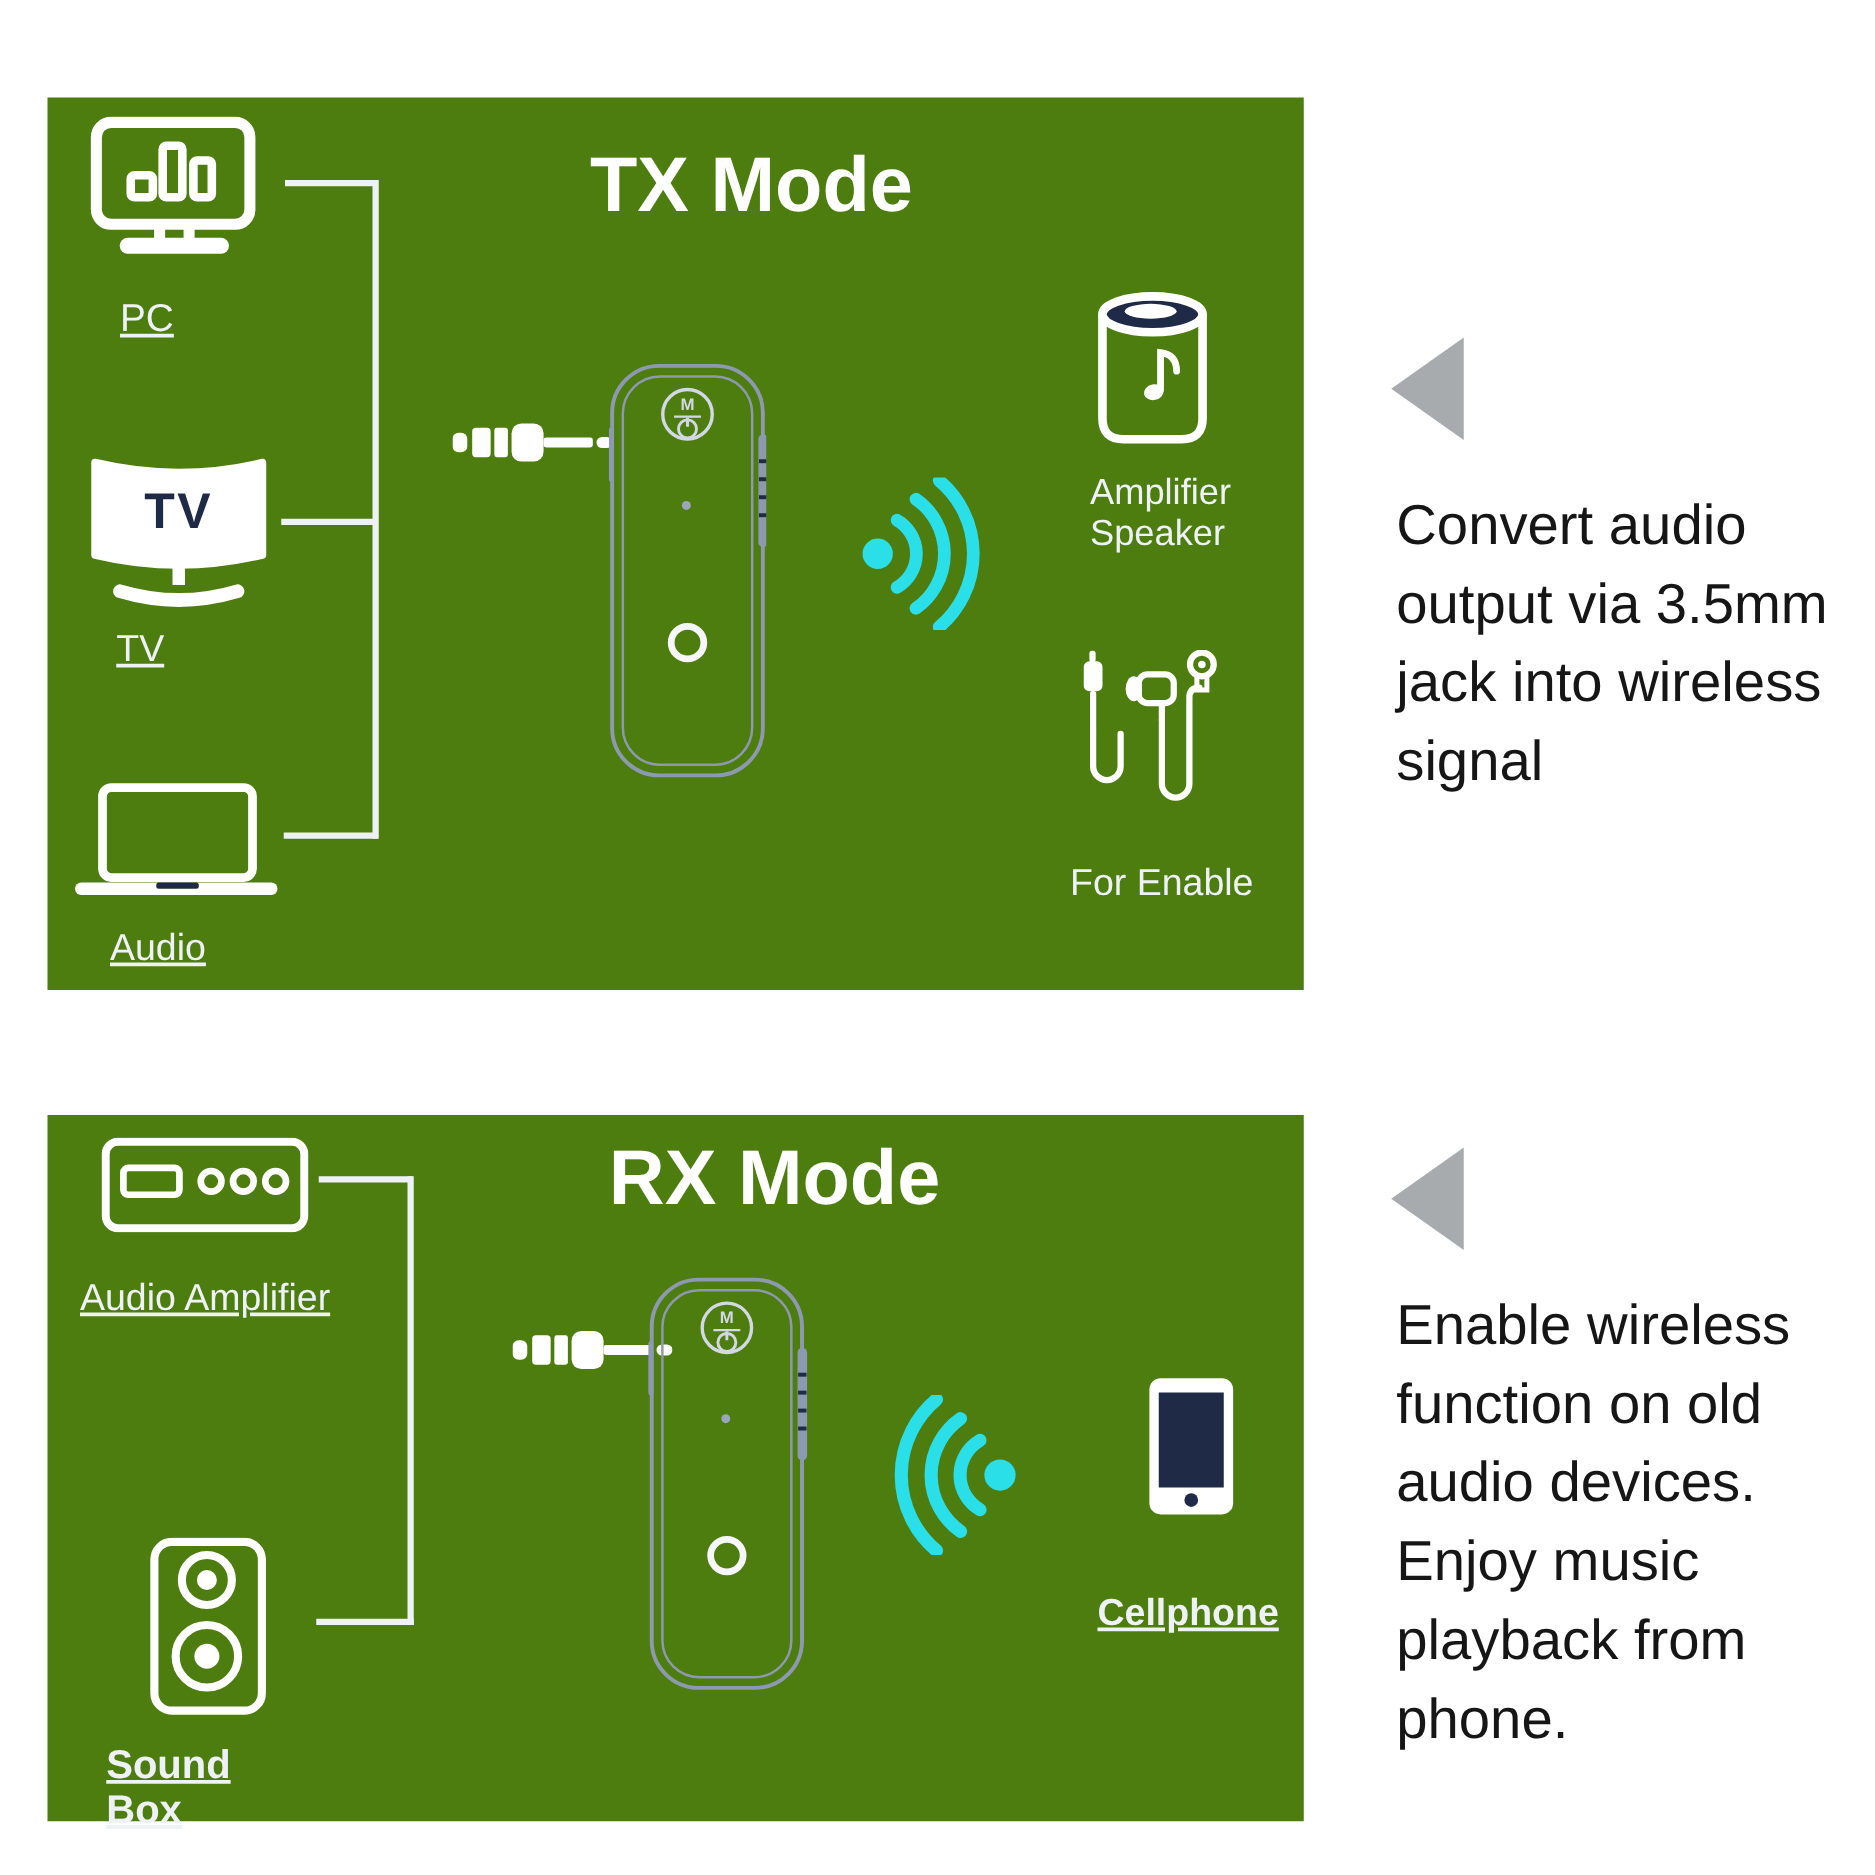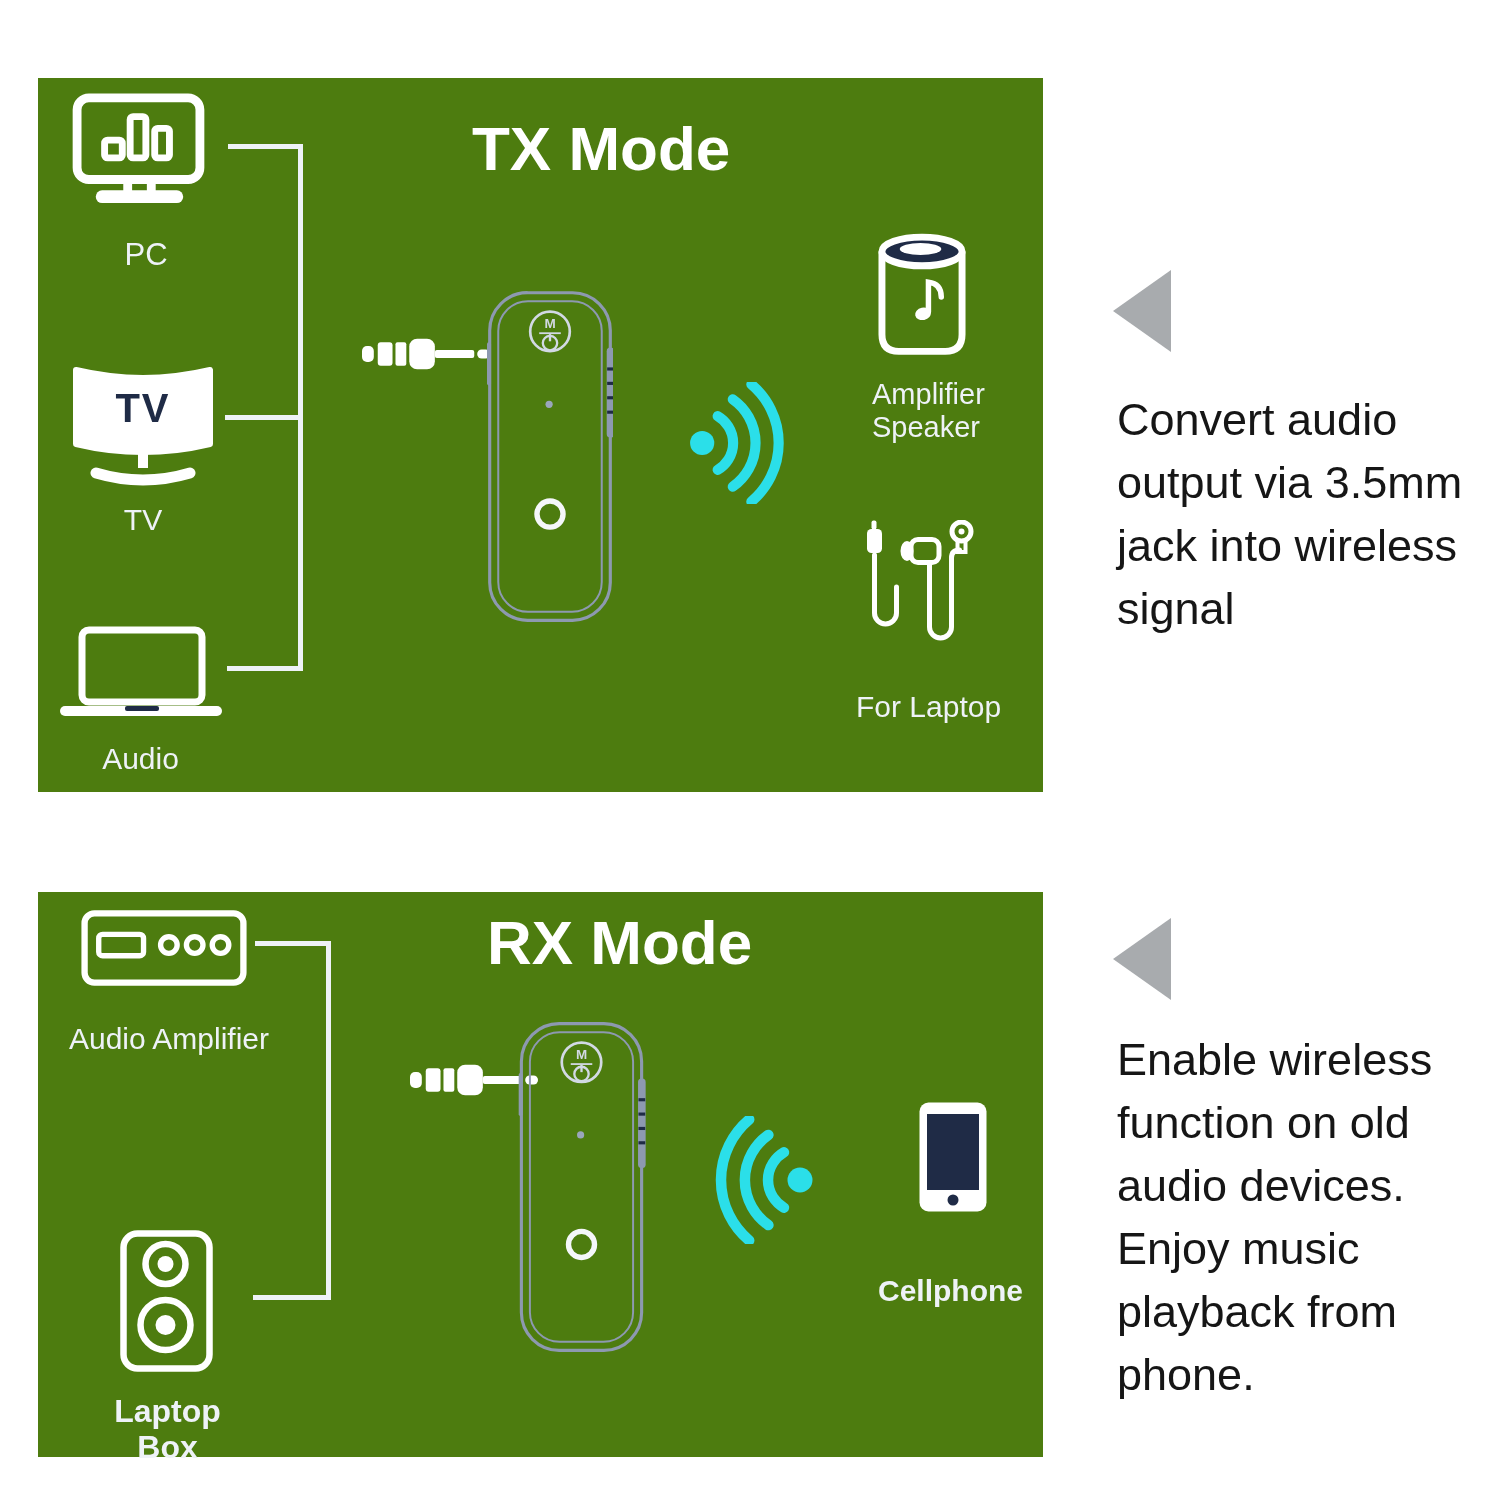--- a/index.html
+++ b/index.html
@@ -2,21 +2,21 @@
 <html><head>
 <meta charset="utf-8">
 <style>
   html,body{margin:0;padding:0;background:#ffffff;}
   #canvas{position:relative;width:1500px;height:1500px;background:#ffffff;overflow:hidden;
           font-family:"Liberation Sans","DejaVu Sans",sans-serif;}
   .panel{position:absolute;background:#4d7c0f;}
   .abs{position:absolute;}
   .title{position:absolute;color:#ffffff;font-weight:700;font-size:62px;line-height:1;white-space:nowrap;}
   .lbl{position:absolute;color:#eef2f7;font-size:30px;line-height:1.12;}
-  .ctr{text-align:center;}
+  .ctr{text-decoration:underline;}
   .conn{position:absolute;background:#eef2f7;}
   .tri{position:absolute;width:0;height:0;
        border-top:41px solid transparent;border-bottom:41px solid transparent;
        border-right:58px solid #a8abae;}
   .note{position:absolute;color:#161616;font-size:45px;line-height:63px;width:400px;}
   svg{display:block;}
 </style>
 </head>
 <body>
 
@@ -122,21 +122,21 @@
       <rect x="2" y="9" width="15" height="24" rx="4.5" fill="#fff"></rect>
       <path d="M9.5,35 V93 a11,11 0 0 0 22,0 V67" fill="none" stroke="#fff" stroke-width="5" stroke-linecap="round"></path>
       <ellipse cx="42" cy="31" rx="6.5" ry="10" fill="#fff"></ellipse>
       <rect x="46" y="19.5" width="28" height="23" rx="7" fill="none" stroke="#fff" stroke-width="5"></rect>
       <path d="M64.5,43 V56" stroke="#fff" stroke-width="5" stroke-linecap="round"></path>
       <path d="M64.5,56 V107 a11,11 0 0 0 22,0 V38 q0,-8 8,-8" fill="none" stroke="#fff" stroke-width="5" stroke-linecap="round"></path>
       <circle cx="96.5" cy="11.5" r="9.5" fill="none" stroke="#fff" stroke-width="5"></circle>
       <circle cx="96.5" cy="11.5" r="3" fill="#fff"></circle>
       <rect x="92.5" y="21" width="8" height="11" fill="none" stroke="#fff" stroke-width="4"></rect>
     </svg>
-    <div class="lbl" style="left:818px;top:612px;width:180px;">For Laptop</div>
+    <div class="lbl" style="left:818px;top:612px;width:180px;">For Enable</div>
   </div>
 
   <div class="tri" style="left:1113px;top:270px;"></div>
   <div class="note" style="left:1117px;top:388px;">
     <div>Convert audio</div>
     <div>output via 3.5mm</div>
     <div>jack into wireless</div>
     <div>signal</div>
   </div>
 
@@ -153,21 +153,21 @@
     </svg>
     <div class="lbl ctr" style="left:26px;top:130px;width:210px;">Audio Amplifier</div>
 
     <svg class="abs" style="left:82px;top:338px;" width="93" height="142" viewBox="0 0 93 142">
       <rect x="3.5" y="3.5" width="86" height="135" rx="14" fill="none" stroke="#fff" stroke-width="6.5"></rect>
       <circle cx="45.5" cy="34" r="20" fill="none" stroke="#fff" stroke-width="6.5"></circle>
       <circle cx="45.5" cy="34" r="8" fill="#fff"></circle>
       <circle cx="45.5" cy="95" r="25" fill="none" stroke="#fff" stroke-width="6.5"></circle>
       <circle cx="45.5" cy="95" r="10" fill="#fff"></circle>
     </svg>
-    <div class="lbl ctr" style="left:47px;top:502px;width:165px;font-size:32px;font-weight:700;">Laptop Box</div>
+    <div class="lbl ctr" style="left:47px;top:502px;width:165px;font-size:32px;font-weight:700;">Sound Box</div>
 
     <div class="conn" style="left:217px;top:49px;width:75px;height:5px;"></div>
     <div class="conn" style="left:215px;top:403px;width:78px;height:5px;"></div>
     <div class="conn" style="left:288px;top:49px;width:5px;height:359px;"></div>
 
     <svg class="abs" style="left:372px;top:169px;" width="128" height="38" viewBox="0 0 130 38">
       <use href="#g-jack"></use>
     </svg>
 
     <svg class="abs" style="left:477px;top:129px;" width="133" height="332" viewBox="0 0 140 370">

